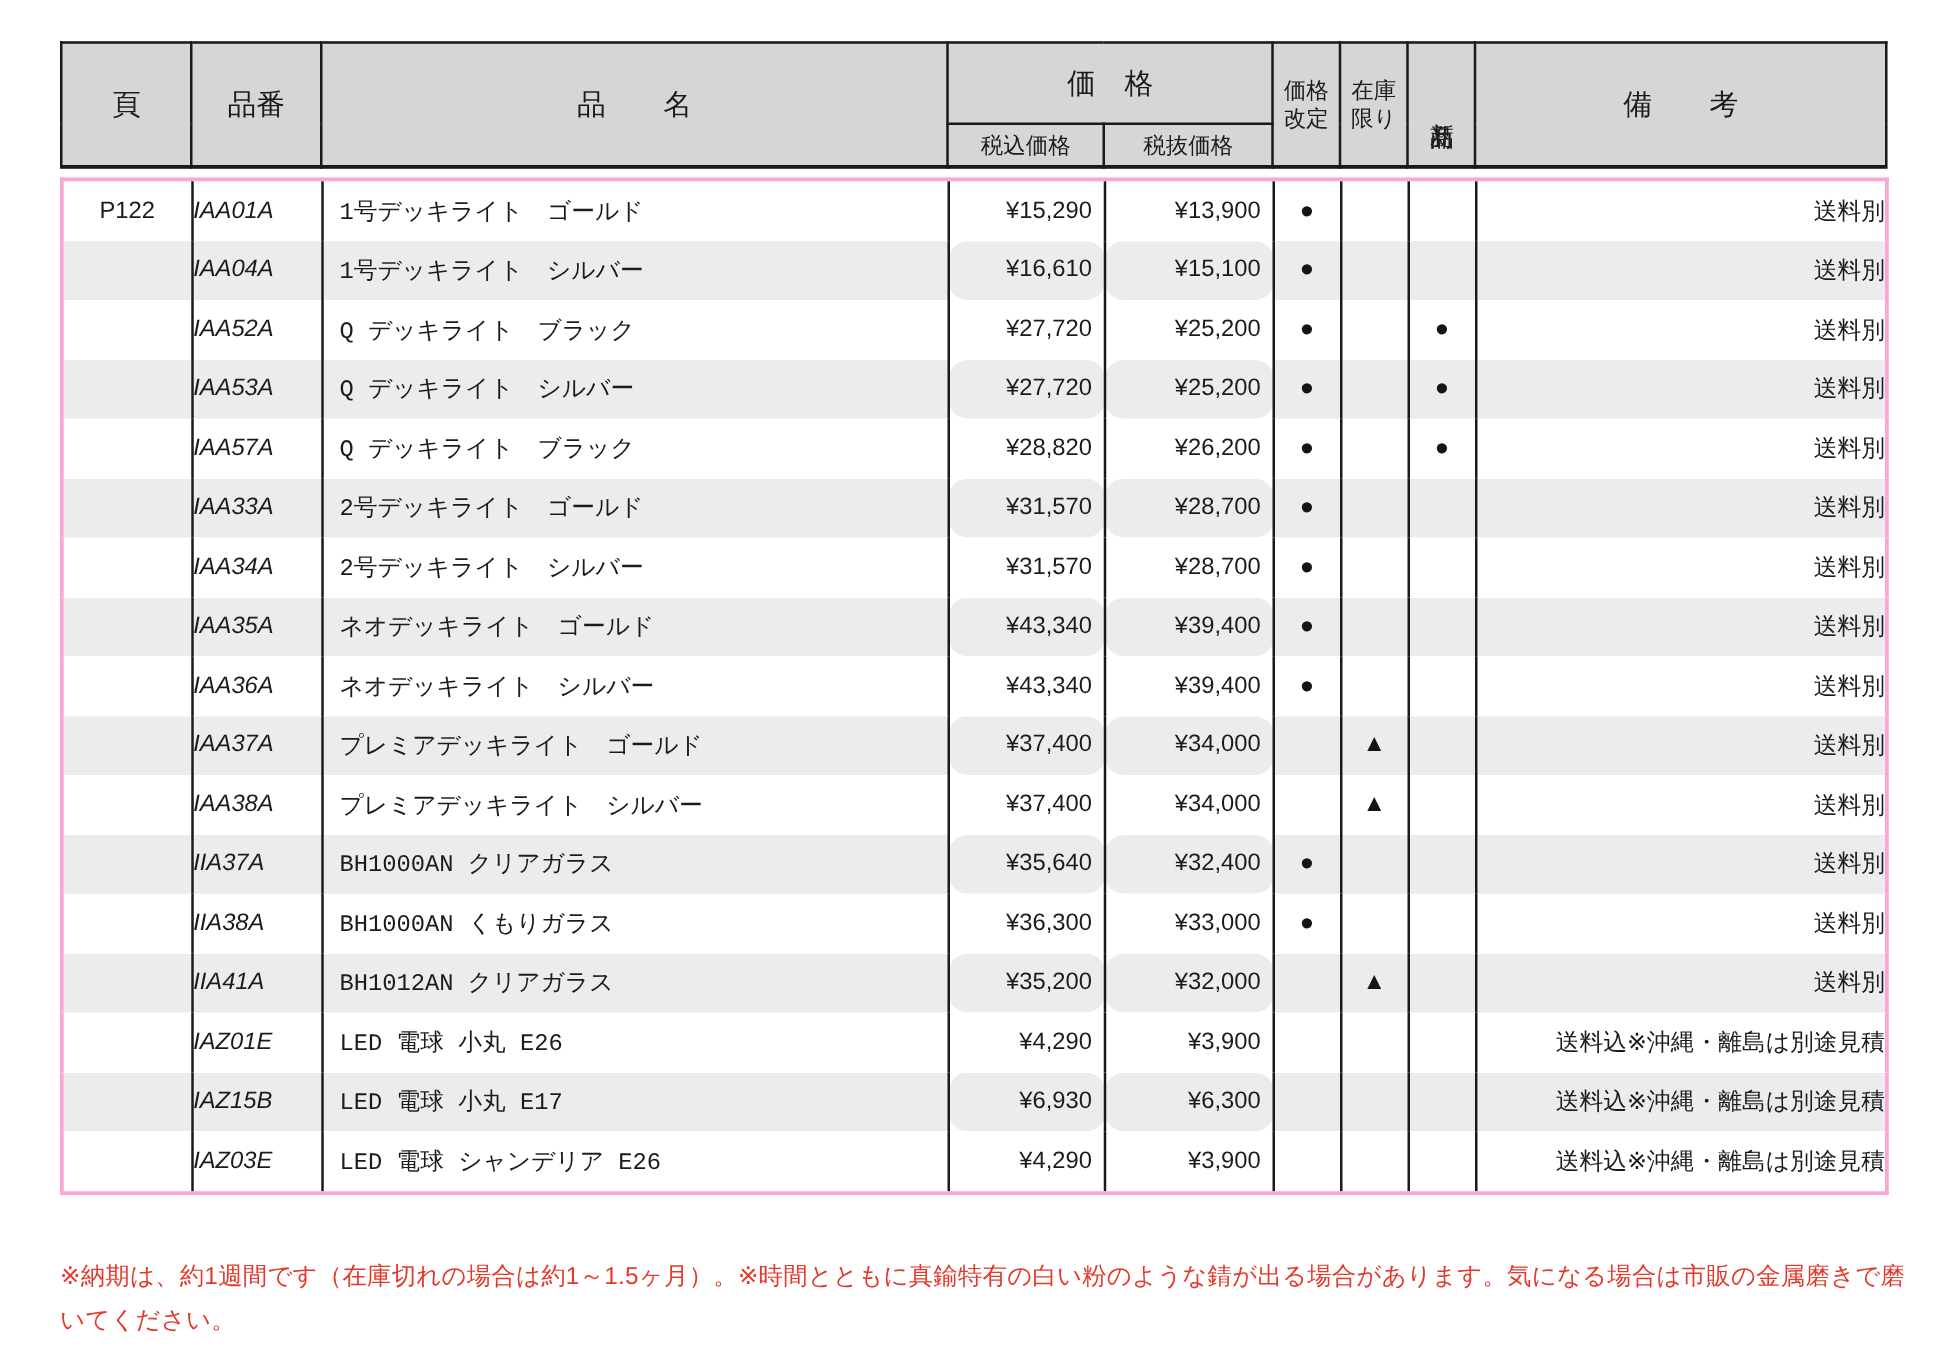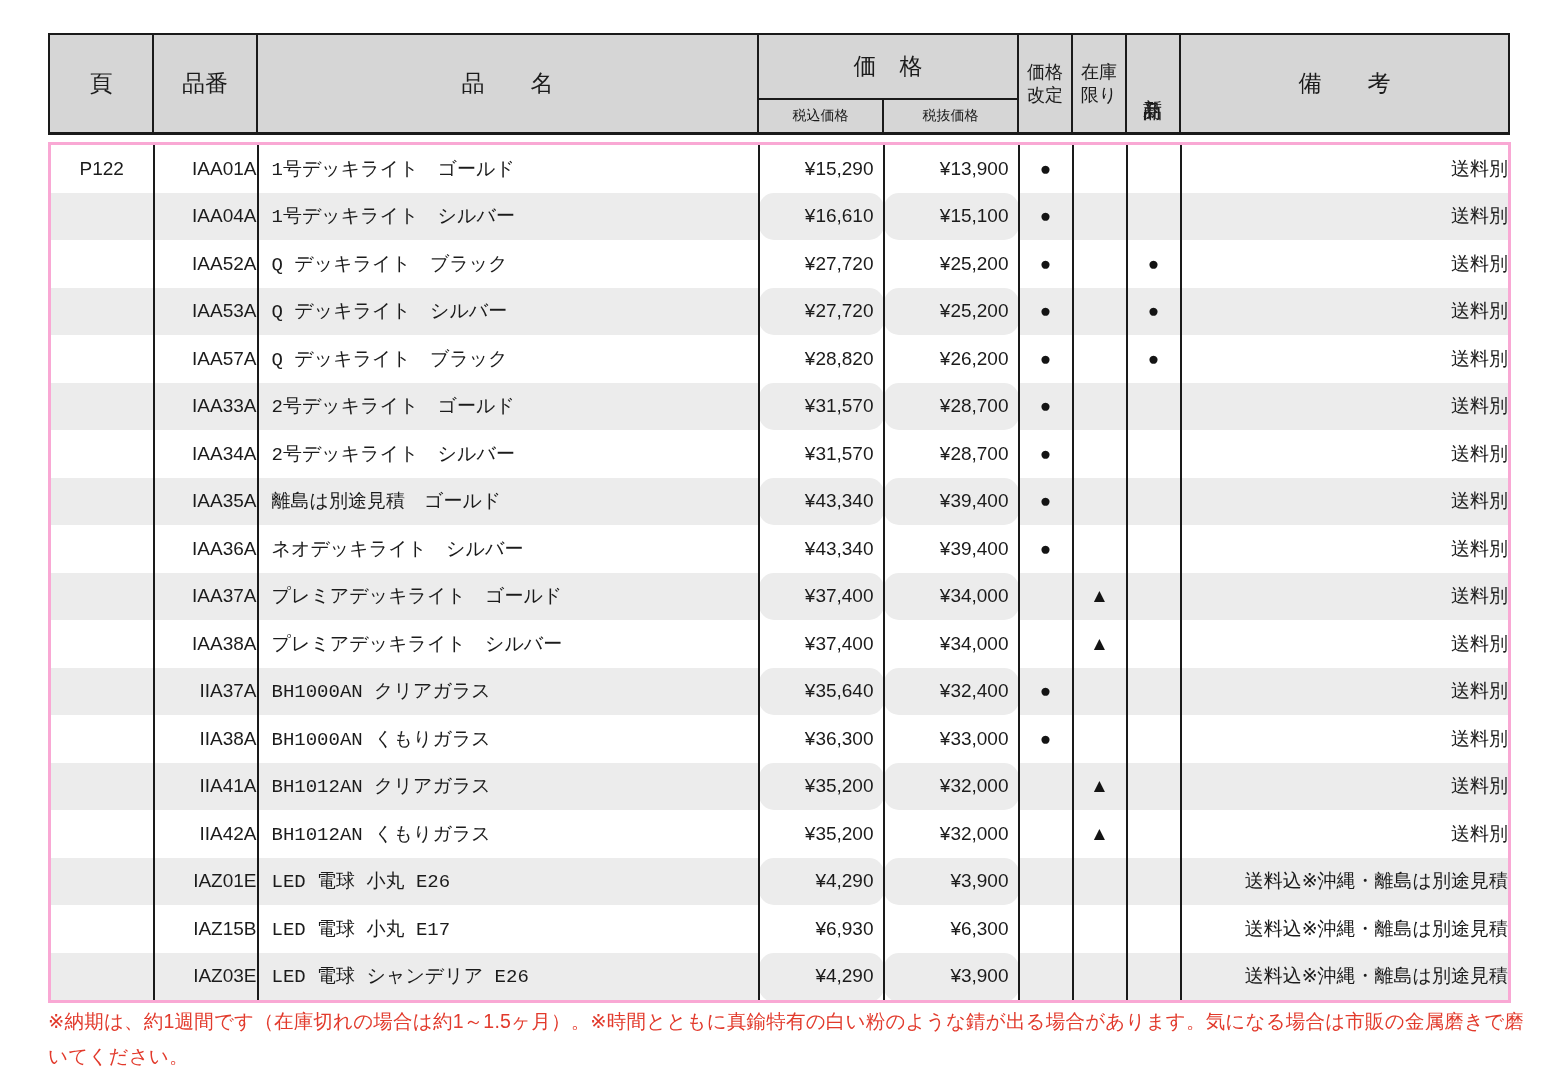--- a/index.html
+++ b/index.html
@@ -34,21 +34,21 @@
   }
   .head-table th {
     border: 2px solid #1a1a1a;
     font-weight: normal;
     padding: 0;
     text-align: center;
     vertical-align: middle;
     color: #1b1b1b;
   }
   .h-main  { font-size: 23px; height: 63px; }
-  .h-sub   { font-size: 14px; height: 32px; border-radius: 12px; }
+  .h-sub   { font-size: 18px; height: 32px; border-radius: 12px; }
   .h-flag  { font-size: 18px; line-height: 1.25; white-space: pre-line; }
   .h-vert span {
     writing-mode: vertical-rl;
     text-orientation: upright;
     font-size: 19px;
     letter-spacing: 2px;
     line-height: 1;
   }
 
   
@@ -61,21 +61,21 @@
     height: 47.5px;
     padding: 0;
     font-size: 19px;
     vertical-align: middle;
     overflow: hidden;
   }
   .body-table td:first-child { border-left: none; }
   .body-table tr:nth-child(even) { background: #ececec; }
 
   .c-page    { text-align: center; font-size: 20px; }
-  .c-part    { text-align: right; font-size: 19px; }
+  .c-part    { text-align: left; font-size: 19px; font-style: italic; }
   .c-name    { text-align: left; padding-left: 13px !important; white-space: pre; font-family: Liberation Mono, monospace; }
   .c-price   { text-align: right; padding-right: 9px !important; font-size: 20px; border-radius: 15px; }
   .c-flag    { text-align: center; font-size: 21px; color: #141414; }
   .c-flag-tri{ font-size: 17px; }
   .c-remarks { text-align: right; padding-left: 14px !important; font-size: 18px; white-space: pre; }
 
   
   .notes {
     position: absolute;
     left: 48px;
@@ -211,21 +211,21 @@
           <td class="c-price">¥31,570</td>
           <td class="c-price">¥28,700</td>
           <td class="c-flag">●</td>
           <td class="c-flag c-flag-tri"></td>
           <td class="c-flag"></td>
           <td class="c-remarks">送料別</td>
         </tr>
         <tr>
           <td class="c-page"></td>
           <td class="c-part">IAA35A</td>
-          <td class="c-name">離島は別途見積　ゴールド</td>
+          <td class="c-name">ネオデッキライト　ゴールド</td>
           <td class="c-price">¥43,340</td>
           <td class="c-price">¥39,400</td>
           <td class="c-flag">●</td>
           <td class="c-flag c-flag-tri"></td>
           <td class="c-flag"></td>
           <td class="c-remarks">送料別</td>
         </tr>
         <tr>
           <td class="c-page"></td>
           <td class="c-part">IAA36A</td>
@@ -278,31 +278,20 @@
           <td class="c-price">¥33,000</td>
           <td class="c-flag">●</td>
           <td class="c-flag c-flag-tri"></td>
           <td class="c-flag"></td>
           <td class="c-remarks">送料別</td>
         </tr>
         <tr>
           <td class="c-page"></td>
           <td class="c-part">IIA41A</td>
           <td class="c-name">BH1012AN クリアガラス</td>
-          <td class="c-price">¥35,200</td>
-          <td class="c-price">¥32,000</td>
-          <td class="c-flag"></td>
-          <td class="c-flag c-flag-tri">▲</td>
-          <td class="c-flag"></td>
-          <td class="c-remarks">送料別</td>
-        </tr>
-        <tr>
-          <td class="c-page"></td>
-          <td class="c-part">IIA42A</td>
-          <td class="c-name">BH1012AN くもりガラス</td>
           <td class="c-price">¥35,200</td>
           <td class="c-price">¥32,000</td>
           <td class="c-flag"></td>
           <td class="c-flag c-flag-tri">▲</td>
           <td class="c-flag"></td>
           <td class="c-remarks">送料別</td>
         </tr>
         <tr>
           <td class="c-page"></td>
           <td class="c-part">IAZ01E</td>

